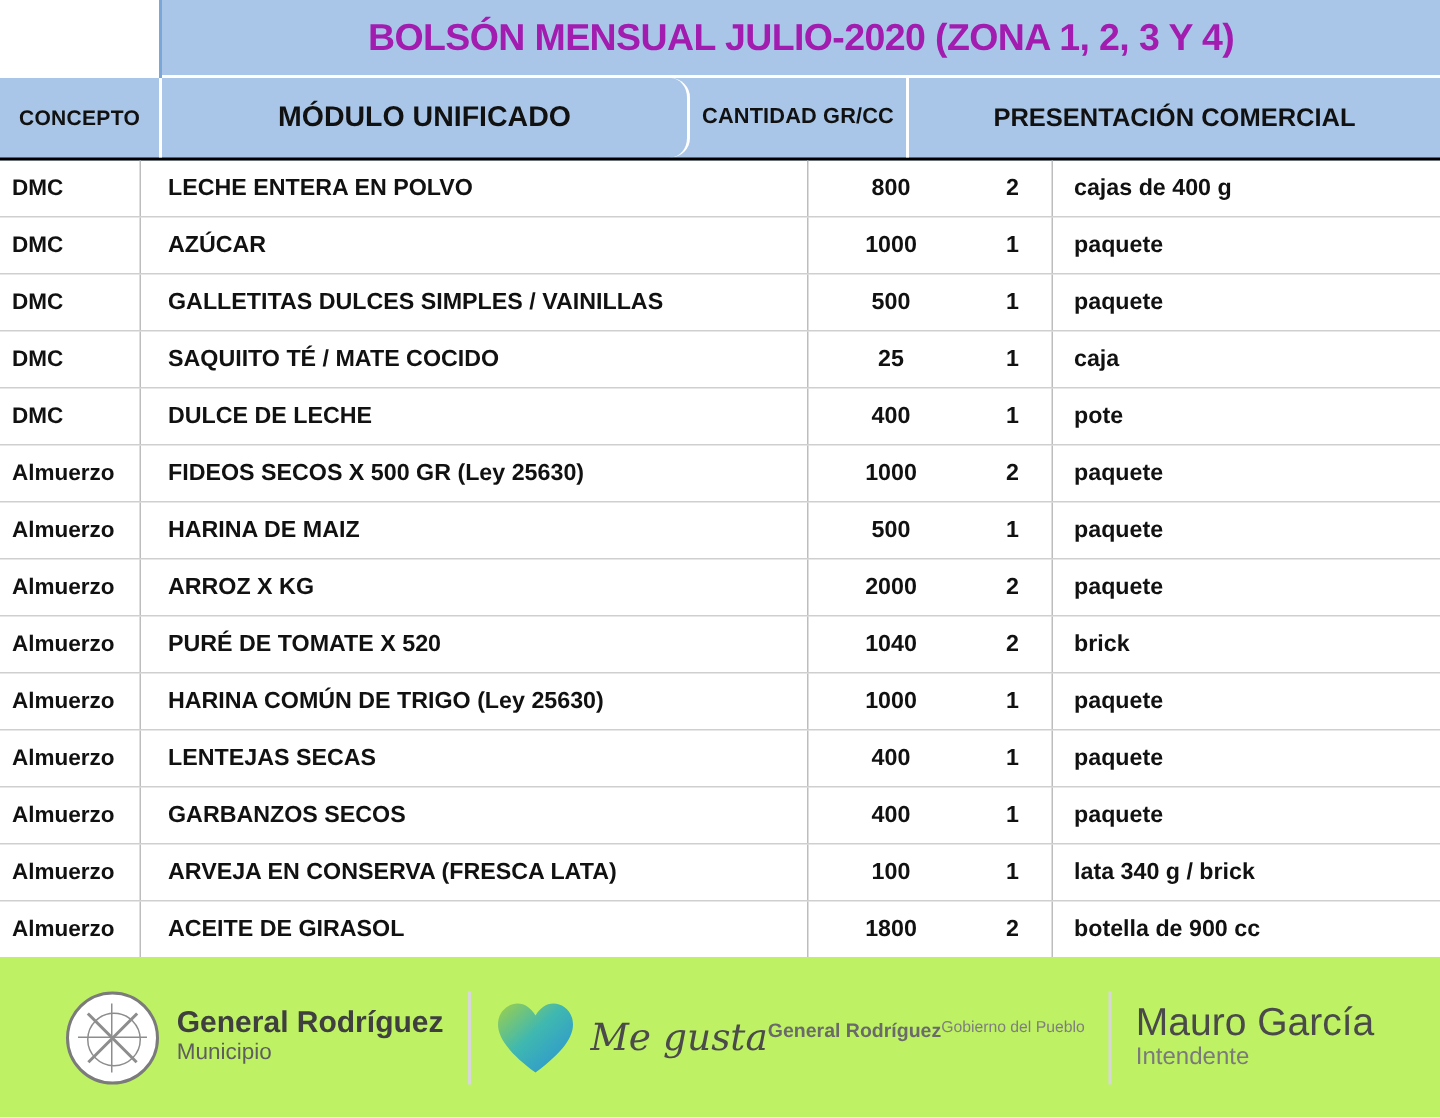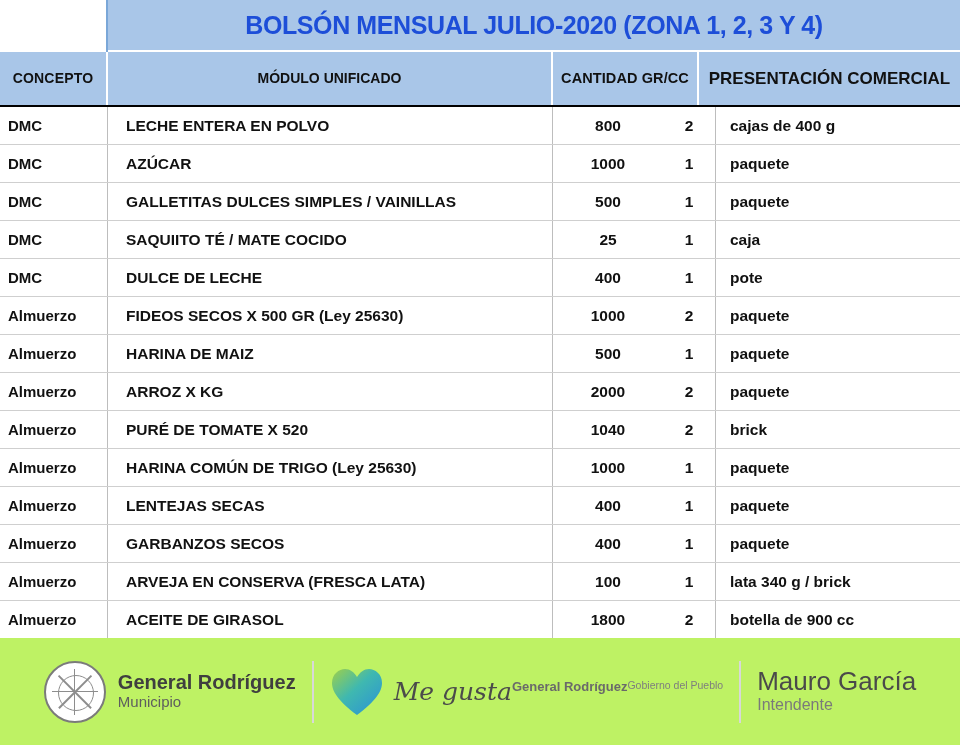--- a/index.html
+++ b/index.html
@@ -39,21 +39,21 @@
     display: flex;
     align-items: center;
     justify-content: center;
     border-bottom: 2px solid #ffffff;
     box-sizing: border-box;
   }
   .title-main span {
     font-size: 25px;
     font-weight: bold;
     letter-spacing: -0.4px;
-    color: #1d4ed8;
+    color: #a21caf;
     white-space: nowrap;
   }
 
   
   .header-row {
     display: flex;
     width: 960px;
     height: 55px;
     background: #a9c6e8;
     border-bottom: 2px solid #000000;
@@ -69,23 +69,24 @@
     color: #111111;
     line-height: 1.12;
   }
   .h-concepto {
     width: 108px;
     font-size: 14px;
     letter-spacing: 0.2px;
     border-right: 2px solid #ffffff;
   }
   .h-modulo {
-    width: 445px;
-    font-size: 14px;
+    width: 352px;
+    font-size: 19px;
     border-right: 2px solid #ffffff;
+    border-radius: 13px;
   }
   .h-cant {
     width: 146px;
     font-size: 14.5px;
     letter-spacing: 0.1px;
     border-right: 2px solid #ffffff;
   }
   .h-pres {
     flex: 1;
     font-size: 17px;
@@ -112,21 +113,21 @@
     display: flex;
     align-items: center;
     height: 100%;
     font-weight: bold;
     font-size: 15.5px;
     color: #111111;
     white-space: nowrap;
     overflow: hidden;
   }
   .c-concepto {
-    width: 108px;
+    width: 94px;
     padding-left: 8px;
     border-right: 1.5px solid #bdbdbd;
     font-size: 15px;
   }
   .c-modulo {
     width: 445px;
     padding-left: 18px;
     border-right: 1.5px solid #bdbdbd;
   }
   .c-gr {

